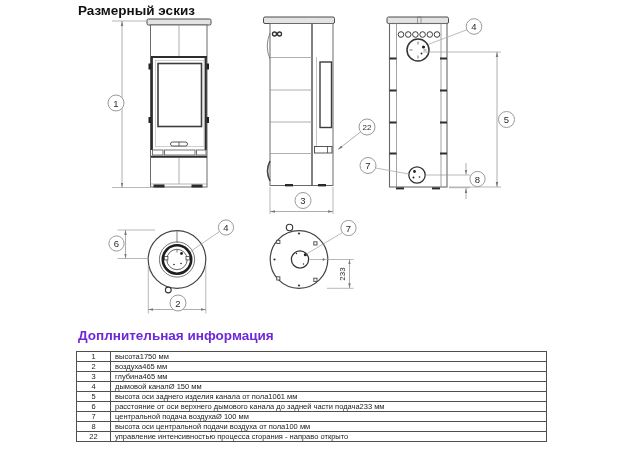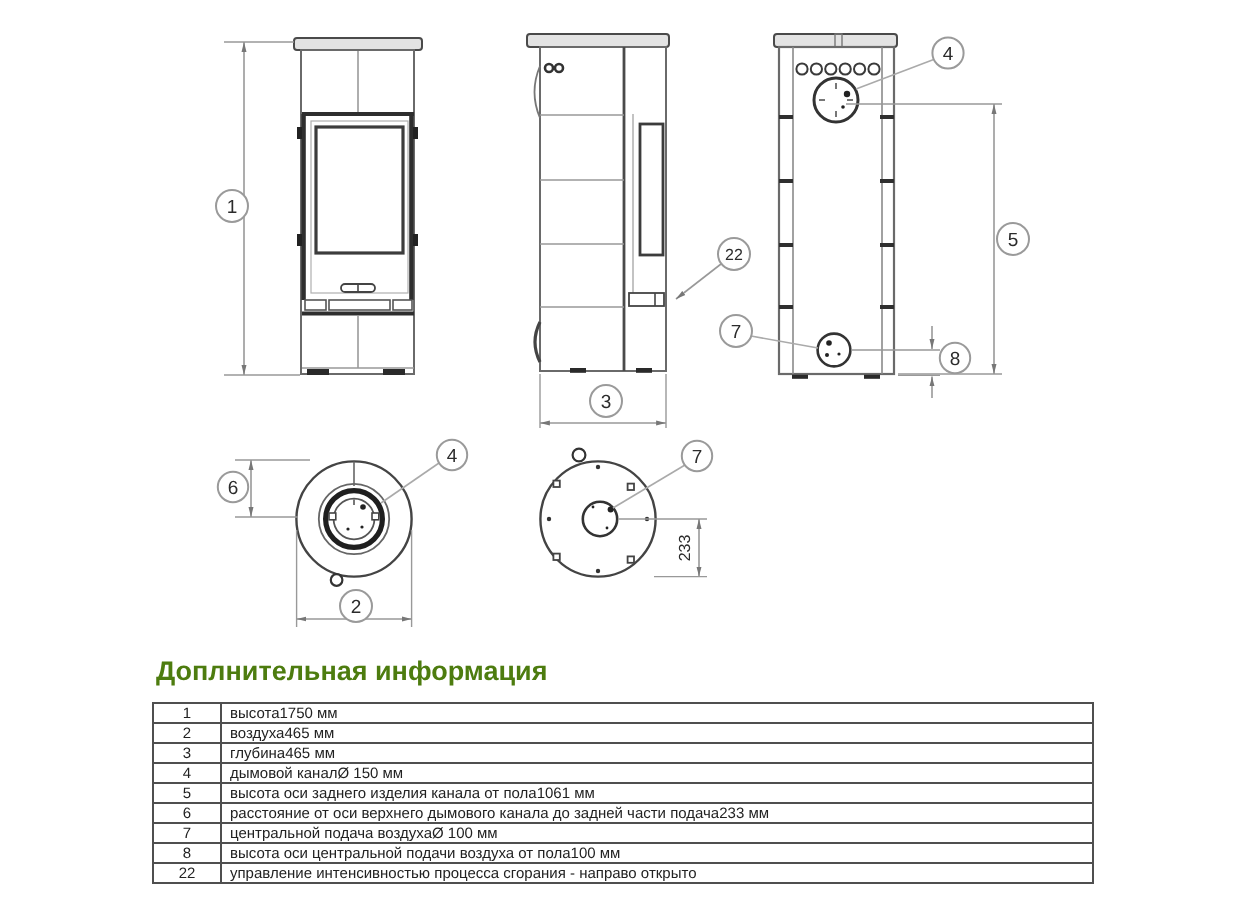--- a/index.html
+++ b/index.html
@@ -1,34 +1,35 @@
 <!DOCTYPE html>
 <html><head>
 <meta charset="utf-8">
 <style>
   html,body{margin:0;padding:0;background:#fff;}
   #page{position:relative;width:624px;height:460px;background:#fff;overflow:hidden;
         font-family:"Liberation Sans","DejaVu Sans",sans-serif;}
   .h-title{position:absolute;left:78px;top:3px;font-size:13.5px;font-weight:700;color:#111;}
-  .h-info{position:absolute;left:78px;top:328px;font-size:13.5px;font-weight:700;color:#4d7c0f;text-align:right;}
+  .h-info{position:absolute;left:78px;top:328px;font-size:13.5px;font-weight:700;color:#6d28d9;text-align:right;}
   #sketch{position:absolute;left:0;top:0;}
   #info-table{position:absolute;left:76px;top:351px;width:471px;border-collapse:collapse;
               table-layout:fixed;font-size:7.5px;color:#222;}
   #info-table td{border:1px solid #4f4f4f;height:9px;padding:0 4px;line-height:9px;
                  white-space:nowrap;overflow:hidden;}
   #info-table td.c-num{width:33px;text-align:center;padding:0;}
   #info-table td.c-rest .cellwrap{display:flex;justify-content:flex-start;}
   .dimtxt{fill:#2b2b2b;font-size:9.5px;font-family:"Liberation Sans","DejaVu Sans",sans-serif;}
   .dimtxt.small{font-size:8px;}
 </style>
 </head>
 <body>
 
 <div id="page">
 
+  <div class="h-title">Размерный эскиз</div>
 
   <svg id="sketch" width="624" height="322" viewBox="0 0 624 322">
     <defs>
       <marker id="ar" viewBox="0 0 10 6" refX="9.5" refY="3" markerWidth="6.5" markerHeight="4" orient="auto">
         <path d="M0,0.6 L9.5,3 L0,5.4 z" fill="#777"></path>
       </marker>
       <marker id="ars" viewBox="0 0 10 6" refX="9.5" refY="3" markerWidth="6.5" markerHeight="4" orient="auto-start-reverse">
         <path d="M0,0.6 L9.5,3 L0,5.4 z" fill="#777"></path>
       </marker>
     </defs>

